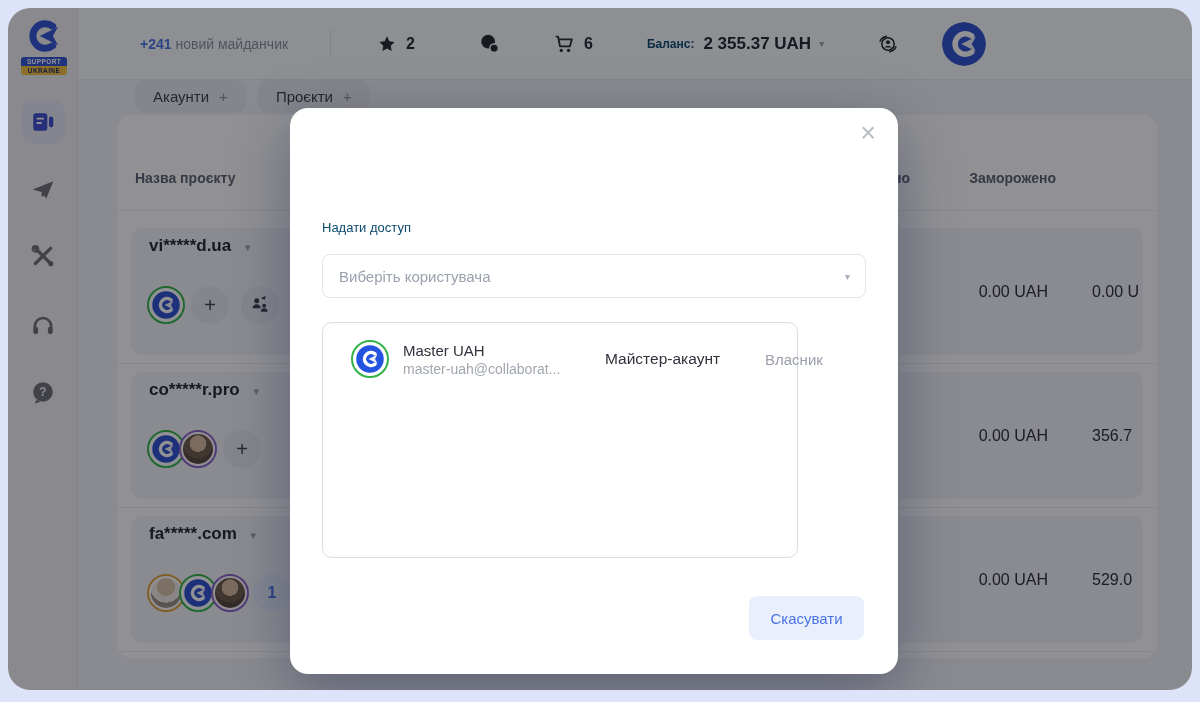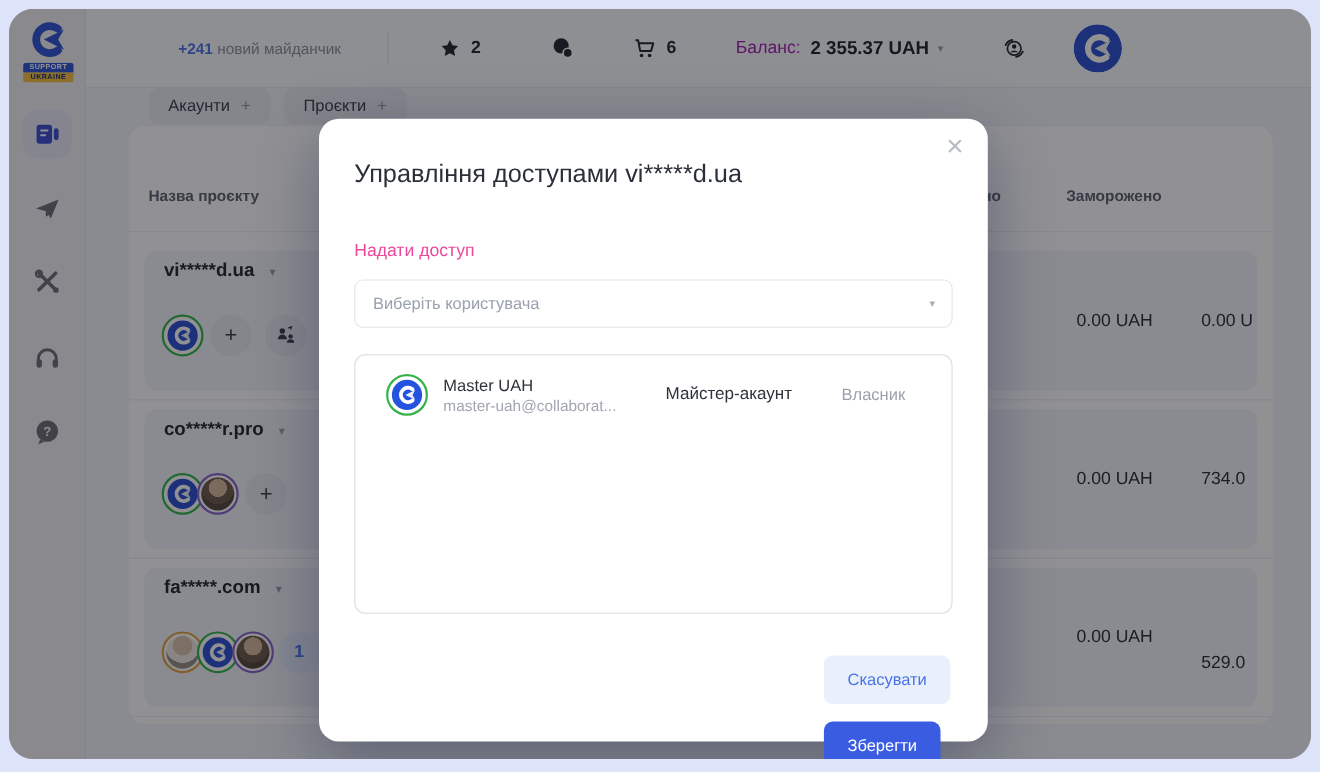--- a/index.html
+++ b/index.html
@@ -19,27 +19,27 @@
   .logo-badge .b1 { background:#2f55d4; color:#fff; }
   .logo-badge .b2 { background:#f4c23c; color:#1f2b6b; }
   .nav-item { position:absolute; left:50%; transform:translateX(-50%); width:44px; height:44px;
               display:flex; align-items:center; justify-content:center; border-radius:12px; }
   .nav-item.active { background:#e7eaf4; }
 
   
   .hdr { position:absolute; left:70px; top:0; right:0; height:72px; background:#fafbfd;
          border-bottom:1px solid #e8eaee; display:flex; align-items:center; z-index:1; }
   .hdr-title { margin-left:30px; font-size:22px; font-weight:700; color:#1f2430; }
-  .hdr-new { margin-left:84px; font-size:14px; color:#8b909c; }
+  .hdr-new { margin-left:62px; font-size:14px; color:#8b909c; }
   .hdr-new b { color:#4a74e6; font-weight:600; }
   .hdr-div { margin-left:42px; width:1px; height:30px; background:#e2e4ea; }
   .hdr-group { display:flex; align-items:center; gap:9px; font-size:16px; font-weight:600; color:#24272e; }
   .g-star { margin-left:46px; } .g-chat { margin-left:64px; } .g-cart { margin-left:52px; }
   .g-balance { margin-left:54px; display:flex; align-items:center; }
-  .bal-label { font-size:16px; color:#a21caf; margin-right:9px; font-weight:400; }
+  .bal-label { font-size:12px; color:#0c4a6e; margin-right:9px; font-weight:700; }
   .bal-value { font-size:17px; font-weight:700; color:#22252d; }
   .bal-caret { margin-left:8px; font-size:10px; color:#9ba0ab; }
   .g-sync { margin-left:52px; }
   .g-avatar { margin-left:42px; margin-right:28px; width:44px; height:44px; border-radius:50%;
               overflow:hidden; cursor:pointer; }
 
   
   .content { position:absolute; left:70px; top:72px; right:0; bottom:0; background:#f3f4f7; }
   .tabs { position:absolute; left:57px; top:0; display:flex; gap:12px; }
   .tab { background:#e9ebf1; border-radius:0 0 10px 10px; border-radius:10px; padding:8px 18px;
@@ -78,26 +78,26 @@
   .val-frozen { position:absolute; left:831px; width:100px; text-align:right; font-size:16px; color:#2a2d35; }
   .val-avg { position:absolute; left:975px; font-size:16px; color:#2a2d35; }
 
   
   .overlay { position:absolute; inset:0; background:rgba(10,12,18,0.45); z-index:10; }
   .modal { position:absolute; left:282px; top:100px; width:608px; height:566px; background:#fff;
            border-radius:18px; box-shadow:0 18px 60px rgba(10,20,60,.35); z-index:20; }
   .m-close { position:absolute; right:22px; top:12px; font-size:27px; color:#b8bcc4; cursor:pointer;
              font-weight:400; line-height:1; }
   .m-title { position:absolute; left:32px; top:36px; font-size:23px; font-weight:500; color:#2b2f38; }
-  .m-label { position:absolute; left:32px; top:112px; font-size:16px; color:#ec4899; }
+  .m-label { position:absolute; left:32px; top:112px; font-size:13px; color:#0c4a6e; }
   .m-select { position:absolute; left:32px; top:146px; width:544px; height:44px; border:1px solid #e2e5eb;
               border-radius:8px; background:#fff; display:flex; align-items:center; cursor:pointer; }
   .m-select .ph { margin-left:16px; font-size:15px; color:#99a0ae; }
   .m-select .caret { margin-left:auto; margin-right:15px; font-size:10px; color:#a8aeb9; }
-  .m-list { position:absolute; left:32px; top:214px; width:544px; height:236px; border:1px solid #d9dce3;
+  .m-list { position:absolute; left:32px; top:214px; width:476px; height:236px; border:1px solid #d9dce3;
             border-radius:10px; background:#fff; }
   .m-entry { position:absolute; left:0; right:0; top:0; height:72px; display:flex; align-items:center; }
   .m-entry .av { margin-left:28px; margin-right:14px; width:38px; height:38px; }
   .m-names { display:flex; flex-direction:column; gap:2px; width:164px; }
   .m-user { font-size:15px; font-weight:500; color:#2e323b; }
   .m-email { font-size:14px; color:#a1a6af; white-space:nowrap; }
   .m-type { position:absolute; left:282px; font-size:15.5px; font-weight:500; color:#2e323b; }
   .m-role { position:absolute; left:442px; font-size:15px; color:#9aa0ab; }
   .m-footer { position:absolute; right:34px; top:488px; display:flex; gap:16px;flex-direction:column; }
   .btn { height:44px; border-radius:8px; font-size:15px; font-weight:500; display:flex; align-items:center;
@@ -277,21 +277,21 @@
               <path d="M10.8 12 L18 8.4 L16 12 L18 15.6 Z" fill="#eef1f8"></path>
             </svg>
           </div>
           <div class="av ring-purple">
               <div class="inner photo-w"></div>
             </div>
           <div class="btn-circle">+</div>
         </div>
       </div>
       <div class="val-frozen" style="top:312px;">0.00 UAH</div>
-      <div class="val-avg" style="top:312px;">734.0</div>
+      <div class="val-avg" style="top:312px;">356.7</div>
       <div class="gapline" style="top:392px;"></div>
 
       <div class="card" style="top:401px;">
         <div class="card-name">
           <span>fa*****.com</span>
           <span class="card-caret">▾</span>
         </div>
         <div class="avatars">
           <div class="av ring-orange">
               <div class="inner photo-m"></div>
@@ -304,31 +304,30 @@
             </svg>
           </div>
           <div class="av ring-purple">
               <div class="inner photo-w"></div>
             </div>
           <div class="badge-circle">1</div>
           <div class="btn-circle">+</div>
         </div>
       </div>
       <div class="val-frozen" style="top:456px;">0.00 UAH</div>
-      <div class="val-avg" style="top:456px;margin-top:23px;">529.0</div>
+      <div class="val-avg" style="top:456px;">529.0</div>
       <div class="gapline" style="top:536px;"></div>
 
     </div>
   </div>
 
   <div class="overlay"></div>
 
   <div class="modal">
     <div class="m-close">×</div>
-    <div class="m-title">Управління доступами vi*****d.ua</div>
     <div class="m-label">Надати доступ</div>
 
     <div class="m-select">
       <span class="ph">Виберіть користувача</span>
       <span class="caret">▾</span>
     </div>
 
     <div class="m-list">
       <div class="m-entry">
         <div class="av ring-green">
@@ -342,17 +341,16 @@
           <span class="m-user">Master UAH</span>
           <span class="m-email">master-uah@collaborat...</span>
         </div>
         <span class="m-type">Майстер-акаунт</span>
         <span class="m-role">Власник</span>
       </div>
     </div>
 
     <div class="m-footer">
       <button class="btn btn-cancel">Скасувати</button>
-      <button class="btn btn-save">Зберегти</button>
     </div>
   </div>
 
 </div>
 
 </body></html>

